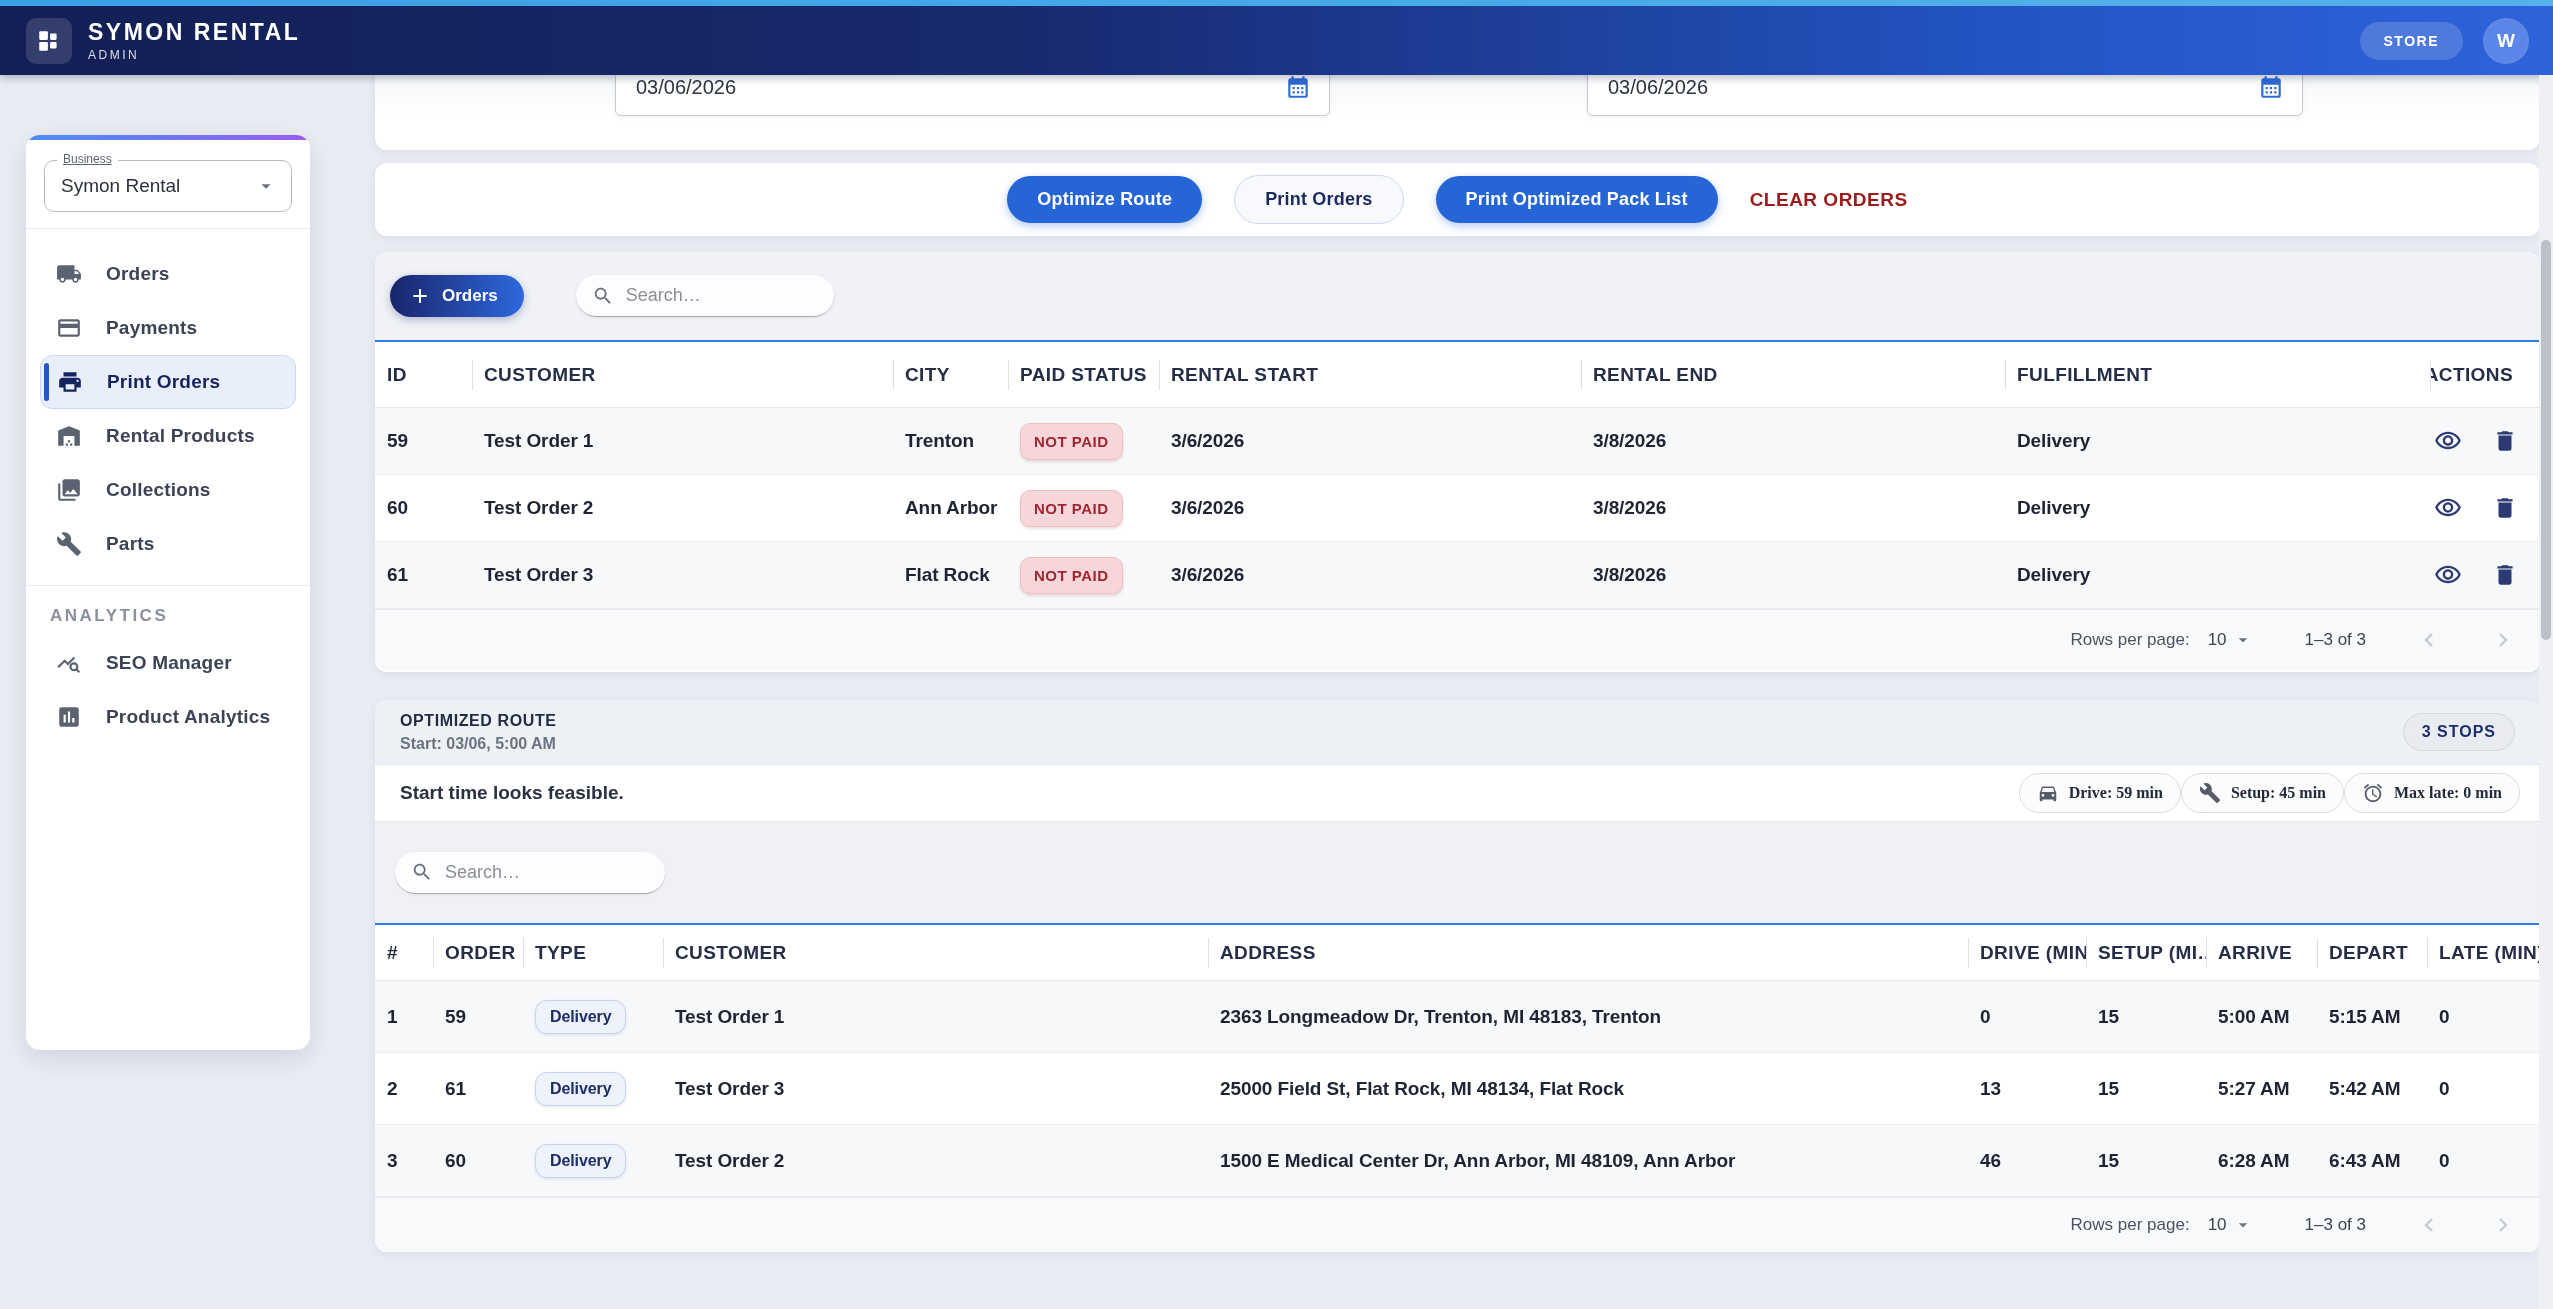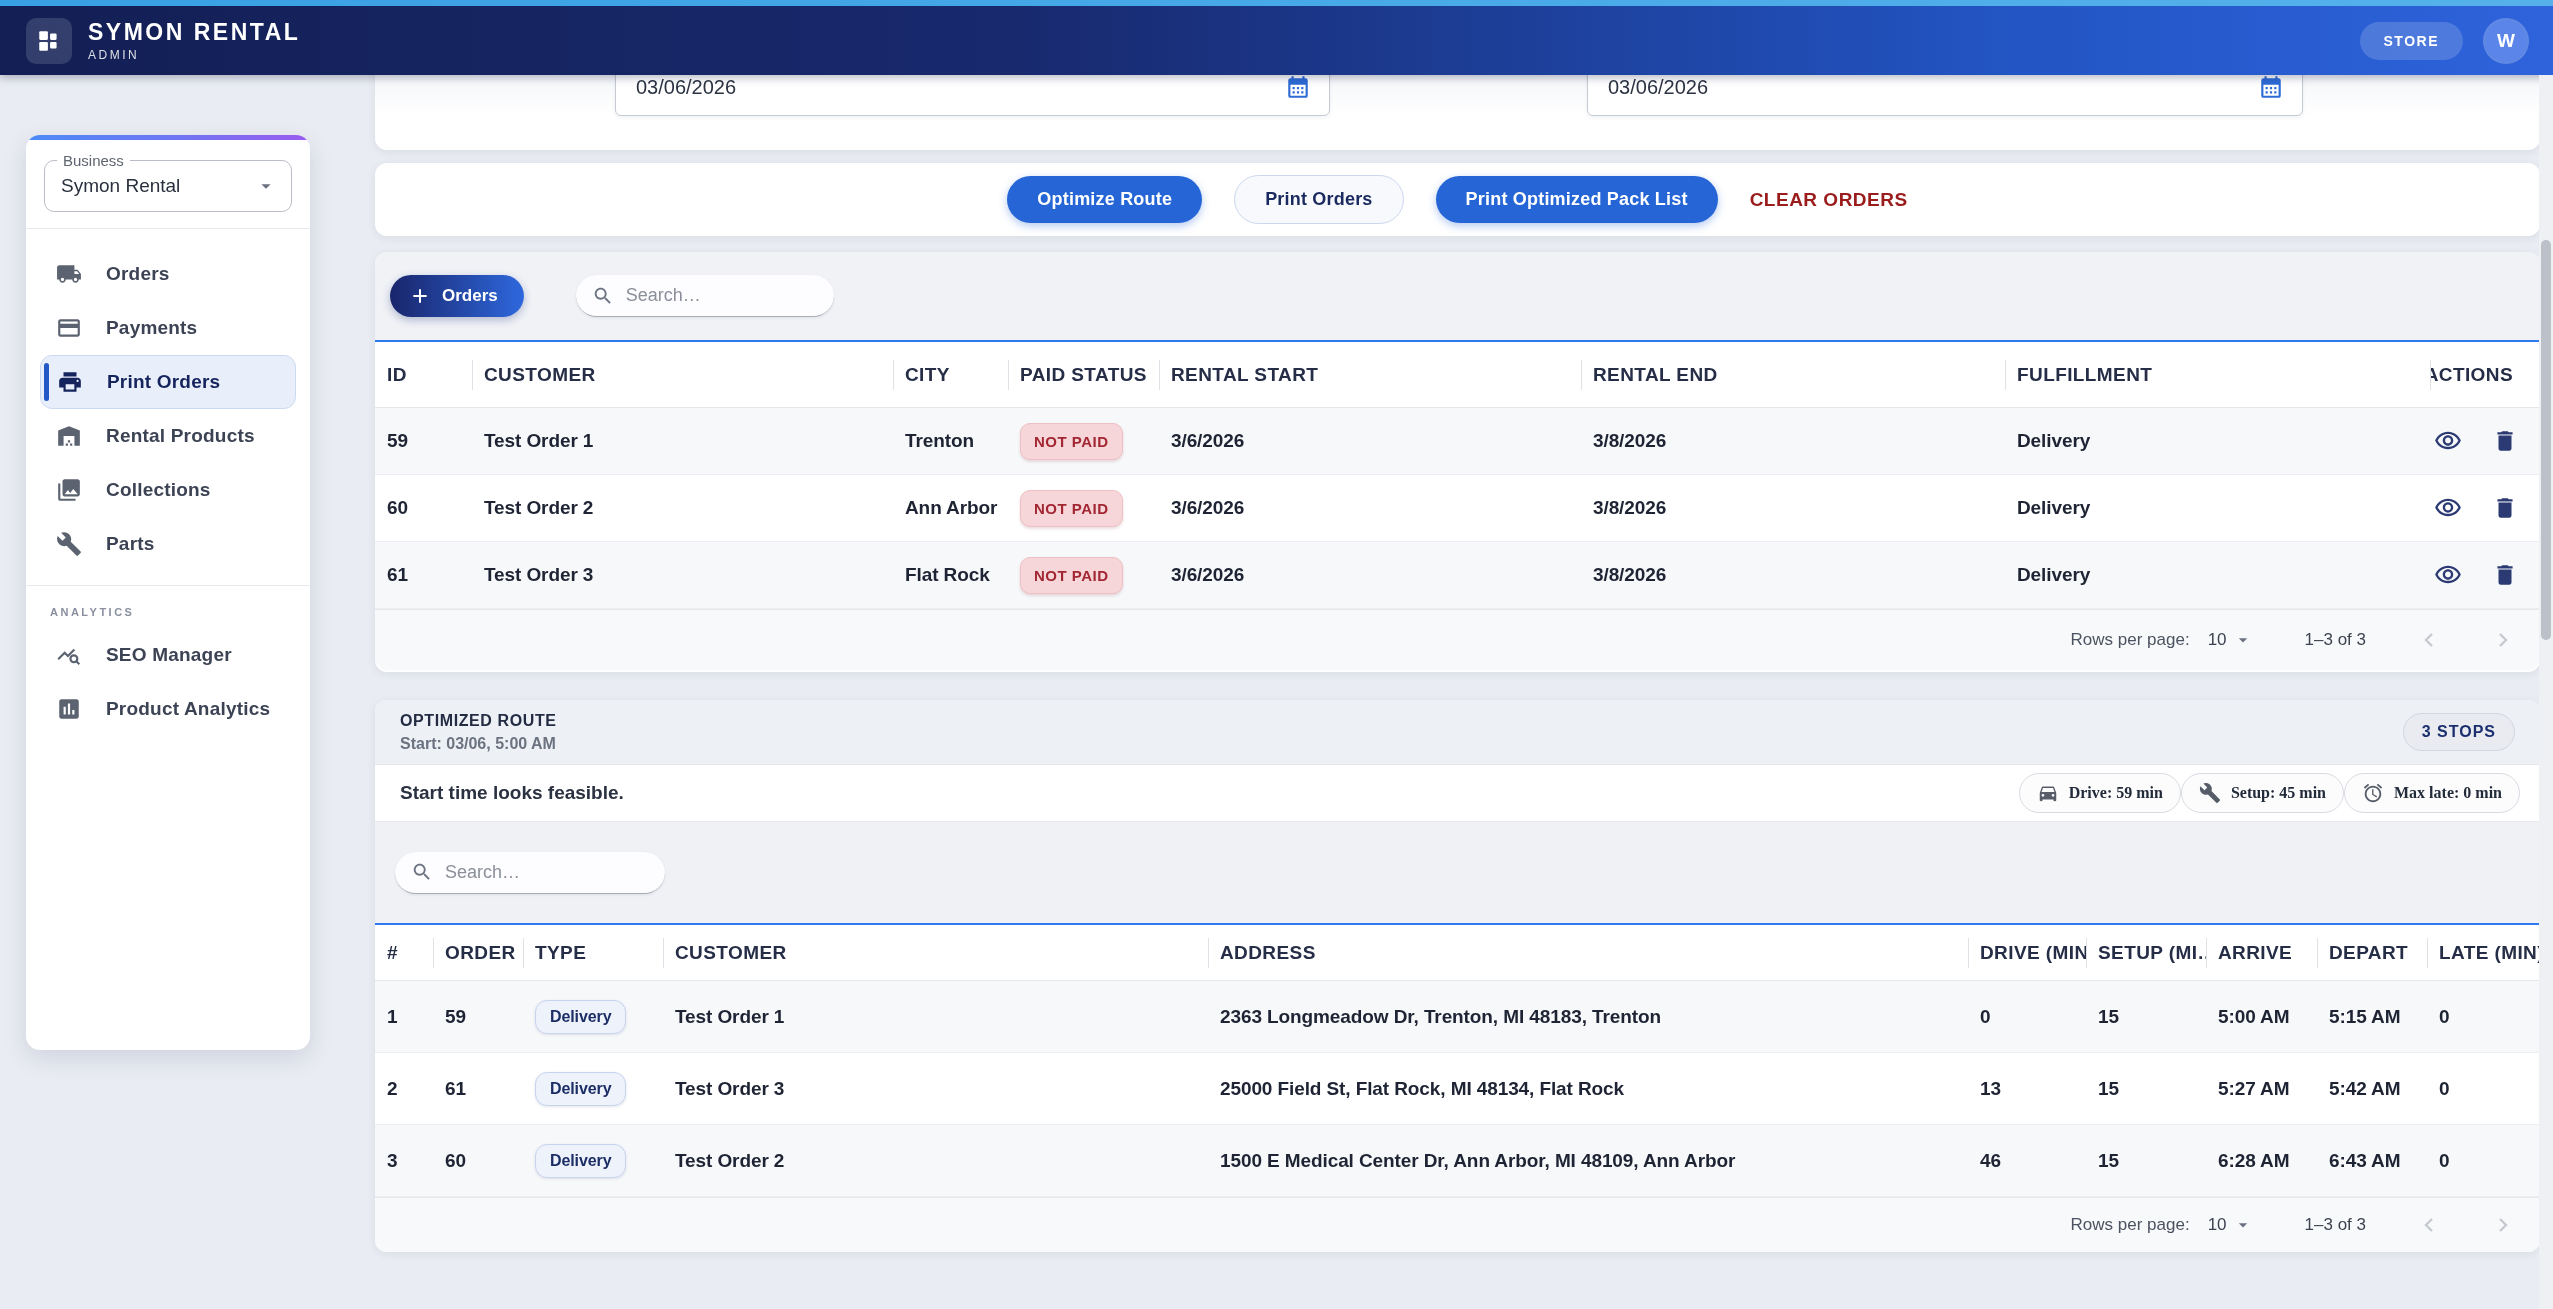--- a/index.html
+++ b/index.html
@@ -41,35 +41,35 @@
   .vscroll .thumb{position:absolute; left:2px; width:10px; top:165px; height:400px; background:#bcc0c9; border-radius:6px;}
 
   
   .sidebar{position:absolute; left:26px; top:135px; width:284px; height:915px; background:#fff;
     border-radius:14px; box-shadow:0 8px 24px rgba(25,35,80,.12); z-index:40; overflow:hidden;}
   .sidebar::before{content:""; display:block; height:5px;
     background:linear-gradient(90deg,#4b8bf5,#6d77f3,#9a5cf0);}
   .biz{margin:20px 18px 16px 18px; position:relative; border:1px solid #b9bdc7; border-radius:10px;
     height:52px; display:flex; align-items:center; justify-content:space-between; padding:0 14px 0 16px;
     cursor:pointer; background:#fff;}
-  .biz .lbl{position:absolute; top:-9px; left:12px; background:#fff; padding:0 6px; font-size:15px; color:#5f6570;}
+  .biz .lbl{position:absolute; top:-9px; left:12px; background:#fff; padding:0 6px; font-size:12px; color:#5f6570;text-decoration:underline;}
   .biz .val{font-size:19px; color:#2a303d;}
   .biz .caret{color:#6a7080;}
   .side-divider{height:1px; background:#e7e9ee; margin:14px 0 10px 0;}
   .nav{padding-top:8px;}
   .nav-item{position:relative; height:54px; margin:0 14px; display:flex; align-items:center;
     gap:24px; padding-left:16px; border-radius:12px; cursor:pointer; color:#3c4354;}
   .nav-item .ico{width:26px; height:26px; color:#5b6270; flex:0 0 26px;}
   .nav-item .txt{font-size:19px; font-weight:600; letter-spacing:.2px;}
   .nav-item.active{background:#e8effb; border:1px solid #ccd9f2; color:#16245e;}
   .nav-item.active .ico{color:#16245e;}
   .nav-item.active .txt{font-weight:bold;}
   .nav-item.active::before{content:""; position:absolute; left:3px; top:7px; width:5px; height:38px;
     border-radius:3px; background:#2458c7;}
-  .section-label{margin:20px 0 10px 24px; font-size:11px; font-weight:bold; letter-spacing:2.5px; color:#8a90a0;}
+  .section-label{margin:20px 0 10px 24px; font-size:17px; font-weight:bold; letter-spacing:2.5px; color:#8a90a0;}
 
   
   .card{position:absolute; left:375px; width:2165px; background:#fff; border-radius:12px;
     box-shadow:0 2px 10px rgba(20,30,60,.07);}
   .filter-card{top:28px; height:122px; background:linear-gradient(#e9ecf2, #ffffff 72%);}
   .datefield{position:absolute; top:30px; height:58px; background:#fff; border:1px solid #c6cad2;
     border-radius:6px; display:flex; align-items:center; justify-content:space-between;
     padding:0 18px 0 4px; box-shadow:0 2px 4px rgba(20,30,60,.06);}
   .datefield input{border:none; outline:none; background:transparent; font-family:inherit;
     font-size:20px; color:#2c3342; padding-left:16px; width:80%;}

